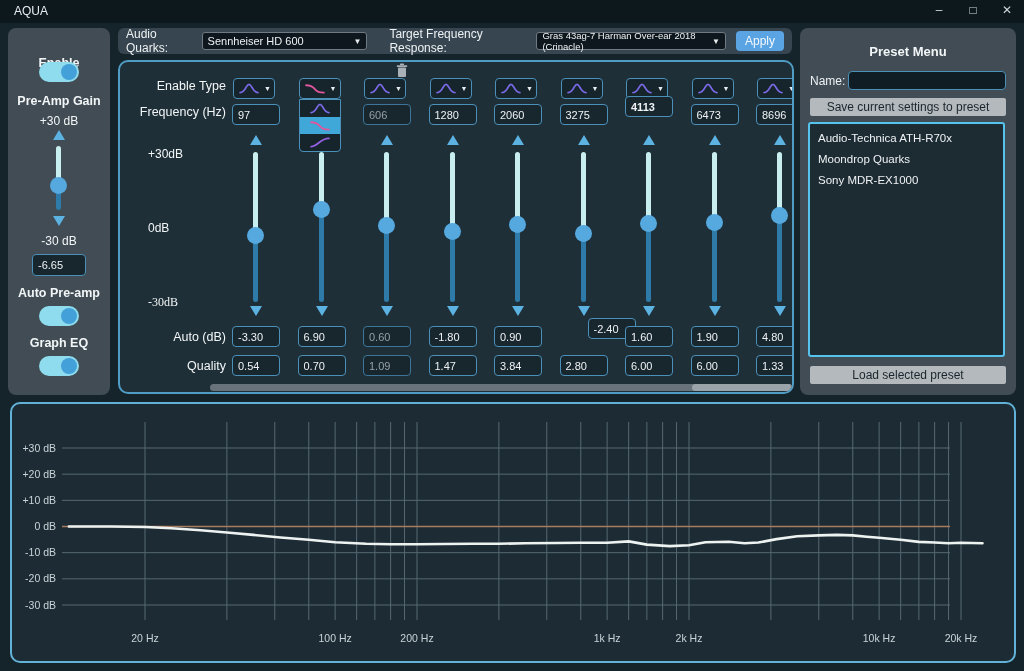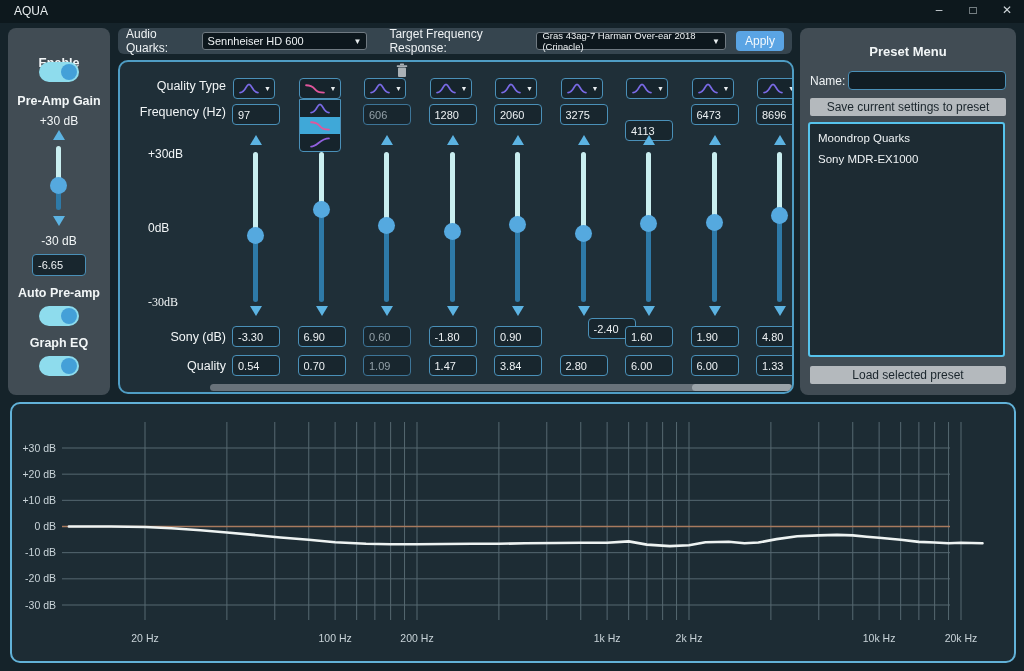--- a/index.html
+++ b/index.html
@@ -108,26 +108,26 @@
     </div>
     <span style="font-size:12px;margin-left:16px;">Target Frequency Response:</span>
     <div class="select" style="width:206px;">
       <span style="font-size:9.5px;">Gras 43ag-7 Harman Over-ear 2018 (Crinacle)</span>
       <span class="chev">▼</span>
     </div>
     <button class="applybtn" style="margin-left:4px;">Apply</button>
   </div>
 
   <div class="eqpanel">
-    <div class="rowlabel" style="top:17px;">Quality Type</div>
+    <div class="rowlabel" style="top:17px;">Enable Type</div>
     <div class="rowlabel" style="top:43px;">Frequency (Hz)</div>
     <div class="scalelabel" style="top:85px;">+30dB</div>
     <div class="scalelabel" style="top:159px;">0dB</div>
     <div class="scalelabel" style="top:233px;font-family:Liberation Serif, serif;">-30dB</div>
-    <div class="rowlabel" style="top:268px;">Sony (dB)</div>
+    <div class="rowlabel" style="top:268px;">Auto (dB)</div>
     <div class="rowlabel" style="top:297px;">Quality</div>
     <div id="bands">
         <div class="band" style="left: 112px;">
           <div class="dropbtn">
             <svg width="24" height="13" viewBox="0 0 26 16" style="display:block;">
               <path d="M2 13 C9 13 9 3 13 3 C17 3 17 13 24 13" fill="none" stroke="#7a6ae6" stroke-width="2.2" stroke-linecap="round"></path>
             </svg>
             <span class="chev">▼</span>
           </div>
           <input class="field bandfield" value="97" style="top: 42px;">
@@ -242,21 +242,21 @@
           <input class="field bandfield" value="-2.40" style="top: 256px; margin-left: 28px;">
           <input class="field bandfield" value="2.80" style="top: 293px;">
         </div>
         <div class="band" style="left: 505px;">
           <div class="dropbtn">
             <svg width="24" height="13" viewBox="0 0 26 16" style="display:block;">
               <path d="M2 13 C9 13 9 3 13 3 C17 3 17 13 24 13" fill="none" stroke="#7a6ae6" stroke-width="2.2" stroke-linecap="round"></path>
             </svg>
             <span class="chev">▼</span>
           </div>
-          <input class="field bandfield" value="4113" style="top: 58px;">
+          <input class="field bandfield" value="4113" style="top: 34px; font-weight: bold;">
           <div class="tri-up" style="position: absolute; left: 18px; top: 73px;"></div>
           <div class="track" style="top: 90px; height: 71px; background: rgb(201, 238, 240);"></div>
           <div class="track" style="top: 161px; height: 79px; background: rgb(46, 122, 168);"></div>
           <div class="thumb" style="top: 152.5px;"></div>
           <div class="tri-down" style="position: absolute; left: 18px; top: 244px;"></div>
           <input class="field bandfield" value="1.60" style="top: 264px;">
           <input class="field bandfield" value="6.00" style="top: 293px;">
         </div>
         <div class="band" style="left: 570.5px;">
           <div class="dropbtn">
@@ -296,20 +296,21 @@
     </div>
   </div>
 
   <div class="presetpanel">
     <div class="lbl" style="position:absolute;left:0;top:16px;width:216px;font-size:13px;">Preset Menu</div>
     <span style="position:absolute;left:10px;top:46px;font-size:12px;">Name:</span>
     <input class="field" style="position: absolute; left: 48px; top: 43px; width: 158px; height: 19px; background: rgb(17, 29, 36);" value="">
     <button class="graybtn" style="top:70px;">Save current settings to preset</button>
     <div class="presetlist">
         <div id="presetitems" style="padding-top:4px;">
+          <div class="presetitem">Audio-Technica ATH-R70x</div>
           <div class="presetitem">Moondrop Quarks</div>
           <div class="presetitem">Sony MDR-EX1000</div>
         </div>
       </div>
     <button class="graybtn" style="top:338px;">Load selected preset</button>
   </div>
 
   <div class="graphpanel">
     <svg id="graph" width="1002" height="257">
         <line x1="133" y1="18" x2="133" y2="216" stroke="#566871" stroke-width="1"></line>

